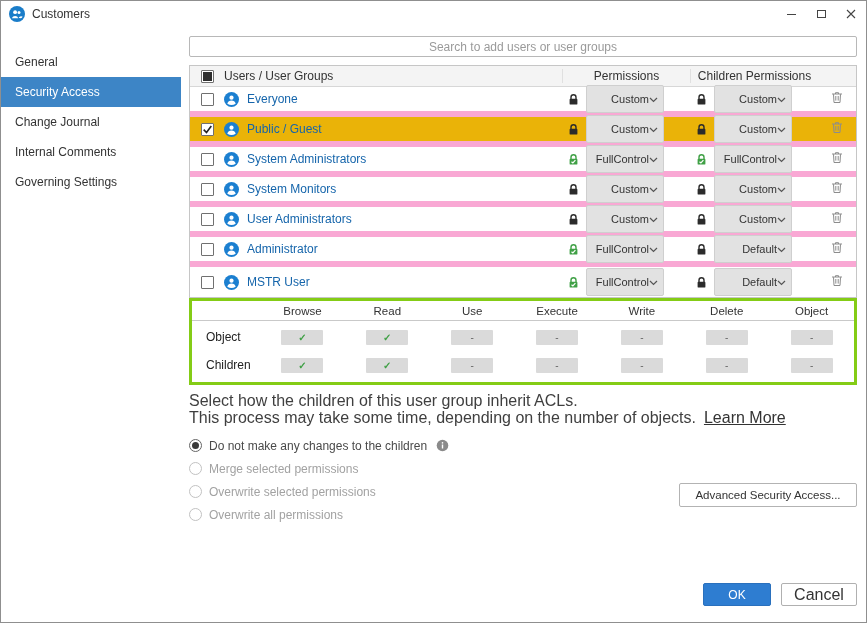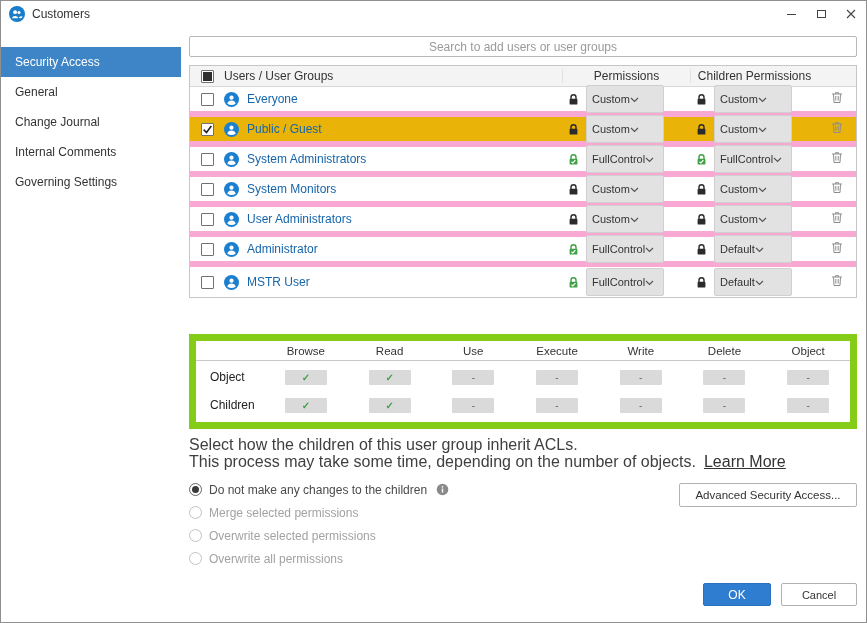--- a/index.html
+++ b/index.html
@@ -35,25 +35,25 @@
   .c-del { width: 38px; display: flex; align-items: center; justify-content: center; }
   .uhead .c-perm, .uhead .c-child, .uhead .c-del { justify-content: center; border-left: 1px solid #e0e0e0; }
   .urow { display: flex; align-items: center; height: 30px; border-bottom: 6px solid #f9a8d4; font-size: 12px; }
   .urow:last-child { border-bottom: none; }
   .urow.checked { background: #eab308; }
   .urow .c-perm, .urow .c-child { gap: 6px; padding-left: 5px; }
   .uname { color: #1565ab; cursor: pointer; }
   .uicon { display: inline-flex; }
   .cb { width: 13px; height: 13px; border: 1px solid #707070; border-radius: 1px; background: #fff; display: inline-flex; align-items: center; justify-content: center; cursor: pointer; }
   .cbfill { width: 9px; height: 9px; background: #2e2e2e; }
-  .dd { width: 78px; height: 28px; background: #e2e2e2; border: 1px solid #cfcfcf; border-radius: 2px; display: inline-flex; align-items: center; justify-content: flex-start; padding: 0 5px; font-size: 11px; color: #333; cursor: pointer; }
+  .dd { width: 78px; height: 28px; background: #e2e2e2; border: 1px solid #cfcfcf; border-radius: 2px; display: inline-flex; align-items: center; justify-content: flex-end; padding: 0 5px; font-size: 11px; color: #333; cursor: pointer; }
   .trash-btn { display: inline-flex; cursor: pointer; }
 
   
-  .matrix { margin-top: 36px; border: 7px solid #84cc16; padding-bottom: 5px; }
+  .matrix { border: 3px solid #84cc16; padding-bottom: 5px; }
   .mhead, .mrow { display: flex; align-items: center; }
   .mhead { height: 20px; border-bottom: 1px solid #c9c9c9; font-size: 11.5px; color: #333; }
   .mlabel { width: 68px; padding-left: 14px; font-size: 12px; color: #222; }
   .mcol { flex: 1; display: flex; align-items: center; justify-content: center; }
   .mrow { height: 24px; margin-top: 4px; font-size: 12px; }
   .mcell { width: 42px; height: 15px; background: #dadada; border-radius: 1px; display: flex; align-items: center; justify-content: center; font-size: 10px; color: #666; cursor: pointer; }
   .mcell.yes { color: #3fa045; font-weight: bold; }
 
   
   .inherit-text { margin-top: 7px; font-size: 16px; color: #3f3f3f; line-height: 17px; }
@@ -63,21 +63,21 @@
   .radio { width: 13px; height: 13px; border: 1px solid #666; border-radius: 50%; background: #fff; position: relative; flex: none; }
   .radio.sel::after { content: ""; position: absolute; inset: 2px; border-radius: 50%; background: #3a3a3a; }
   .radio-row.disabled .radio { border-color: #c2c2c2; }
   .radio-row.disabled .rlabel { color: #a2a2a2; }
   .info { display: inline-flex; margin-left: 2px; }
 
   
   .adv { position: absolute; right: 0; top: 456px; width: 178px; height: 24px; background: #fff; border: 1px solid #b3b3b3; border-radius: 2px; font-size: 11.5px; color: #333; font-family: "Liberation Sans", sans-serif; cursor: pointer; }
   .footer { position: absolute; bottom: 16px; right: 0; display: flex; gap: 10px; margin-left: 32px; }
   .btn-ok { width: 68px; height: 23px; background: #2e7dd1; border: 1px solid #2a70bd; border-radius: 2px; color: #fff; font-size: 12px; font-family: "Liberation Sans", sans-serif; cursor: pointer; }
-  .btn-cancel { width: 76px; height: 23px; background: #fff; border: 1px solid #b0b0b0; border-radius: 2px; color: #333; font-size: 11px; font-family: "Liberation Sans", sans-serif; cursor: pointer; }
+  .btn-cancel { width: 76px; height: 23px; background: #fff; border: 1px solid #b0b0b0; border-radius: 2px; color: #333; font-size: 16px; font-family: "Liberation Sans", sans-serif; cursor: pointer; }
 </style>
 </head>
 <body>
 
 <div class="window">
 
   <div class="titlebar">
     <span class="app-icon">
       <svg width="16" height="16" viewBox="0 0 16 16">
           <circle cx="8" cy="8" r="8" fill="#1a7dc9"></circle>
@@ -97,22 +97,22 @@
         </span>
       <span class="wc">
           <svg width="10" height="10" viewBox="0 0 10 10">
             <path d="M1 1l8 8M9 1l-8 8" stroke="#444" stroke-width="1.1"></path>
           </svg>
         </span>
     </div>
   </div>
 
   <div class="sidebar" id="sidebar">
+      <div class="side-item">General</div>
       <div class="side-item selected">Security Access</div>
-      <div class="side-item">General</div>
       <div class="side-item">Change Journal</div>
       <div class="side-item">Internal Comments</div>
       <div class="side-item">Governing Settings</div>
     </div>
 
   <div class="main">
     <input class="search" placeholder="Search to add users or user groups" style="">
 
     <div class="utable">
       <div class="uhead">

